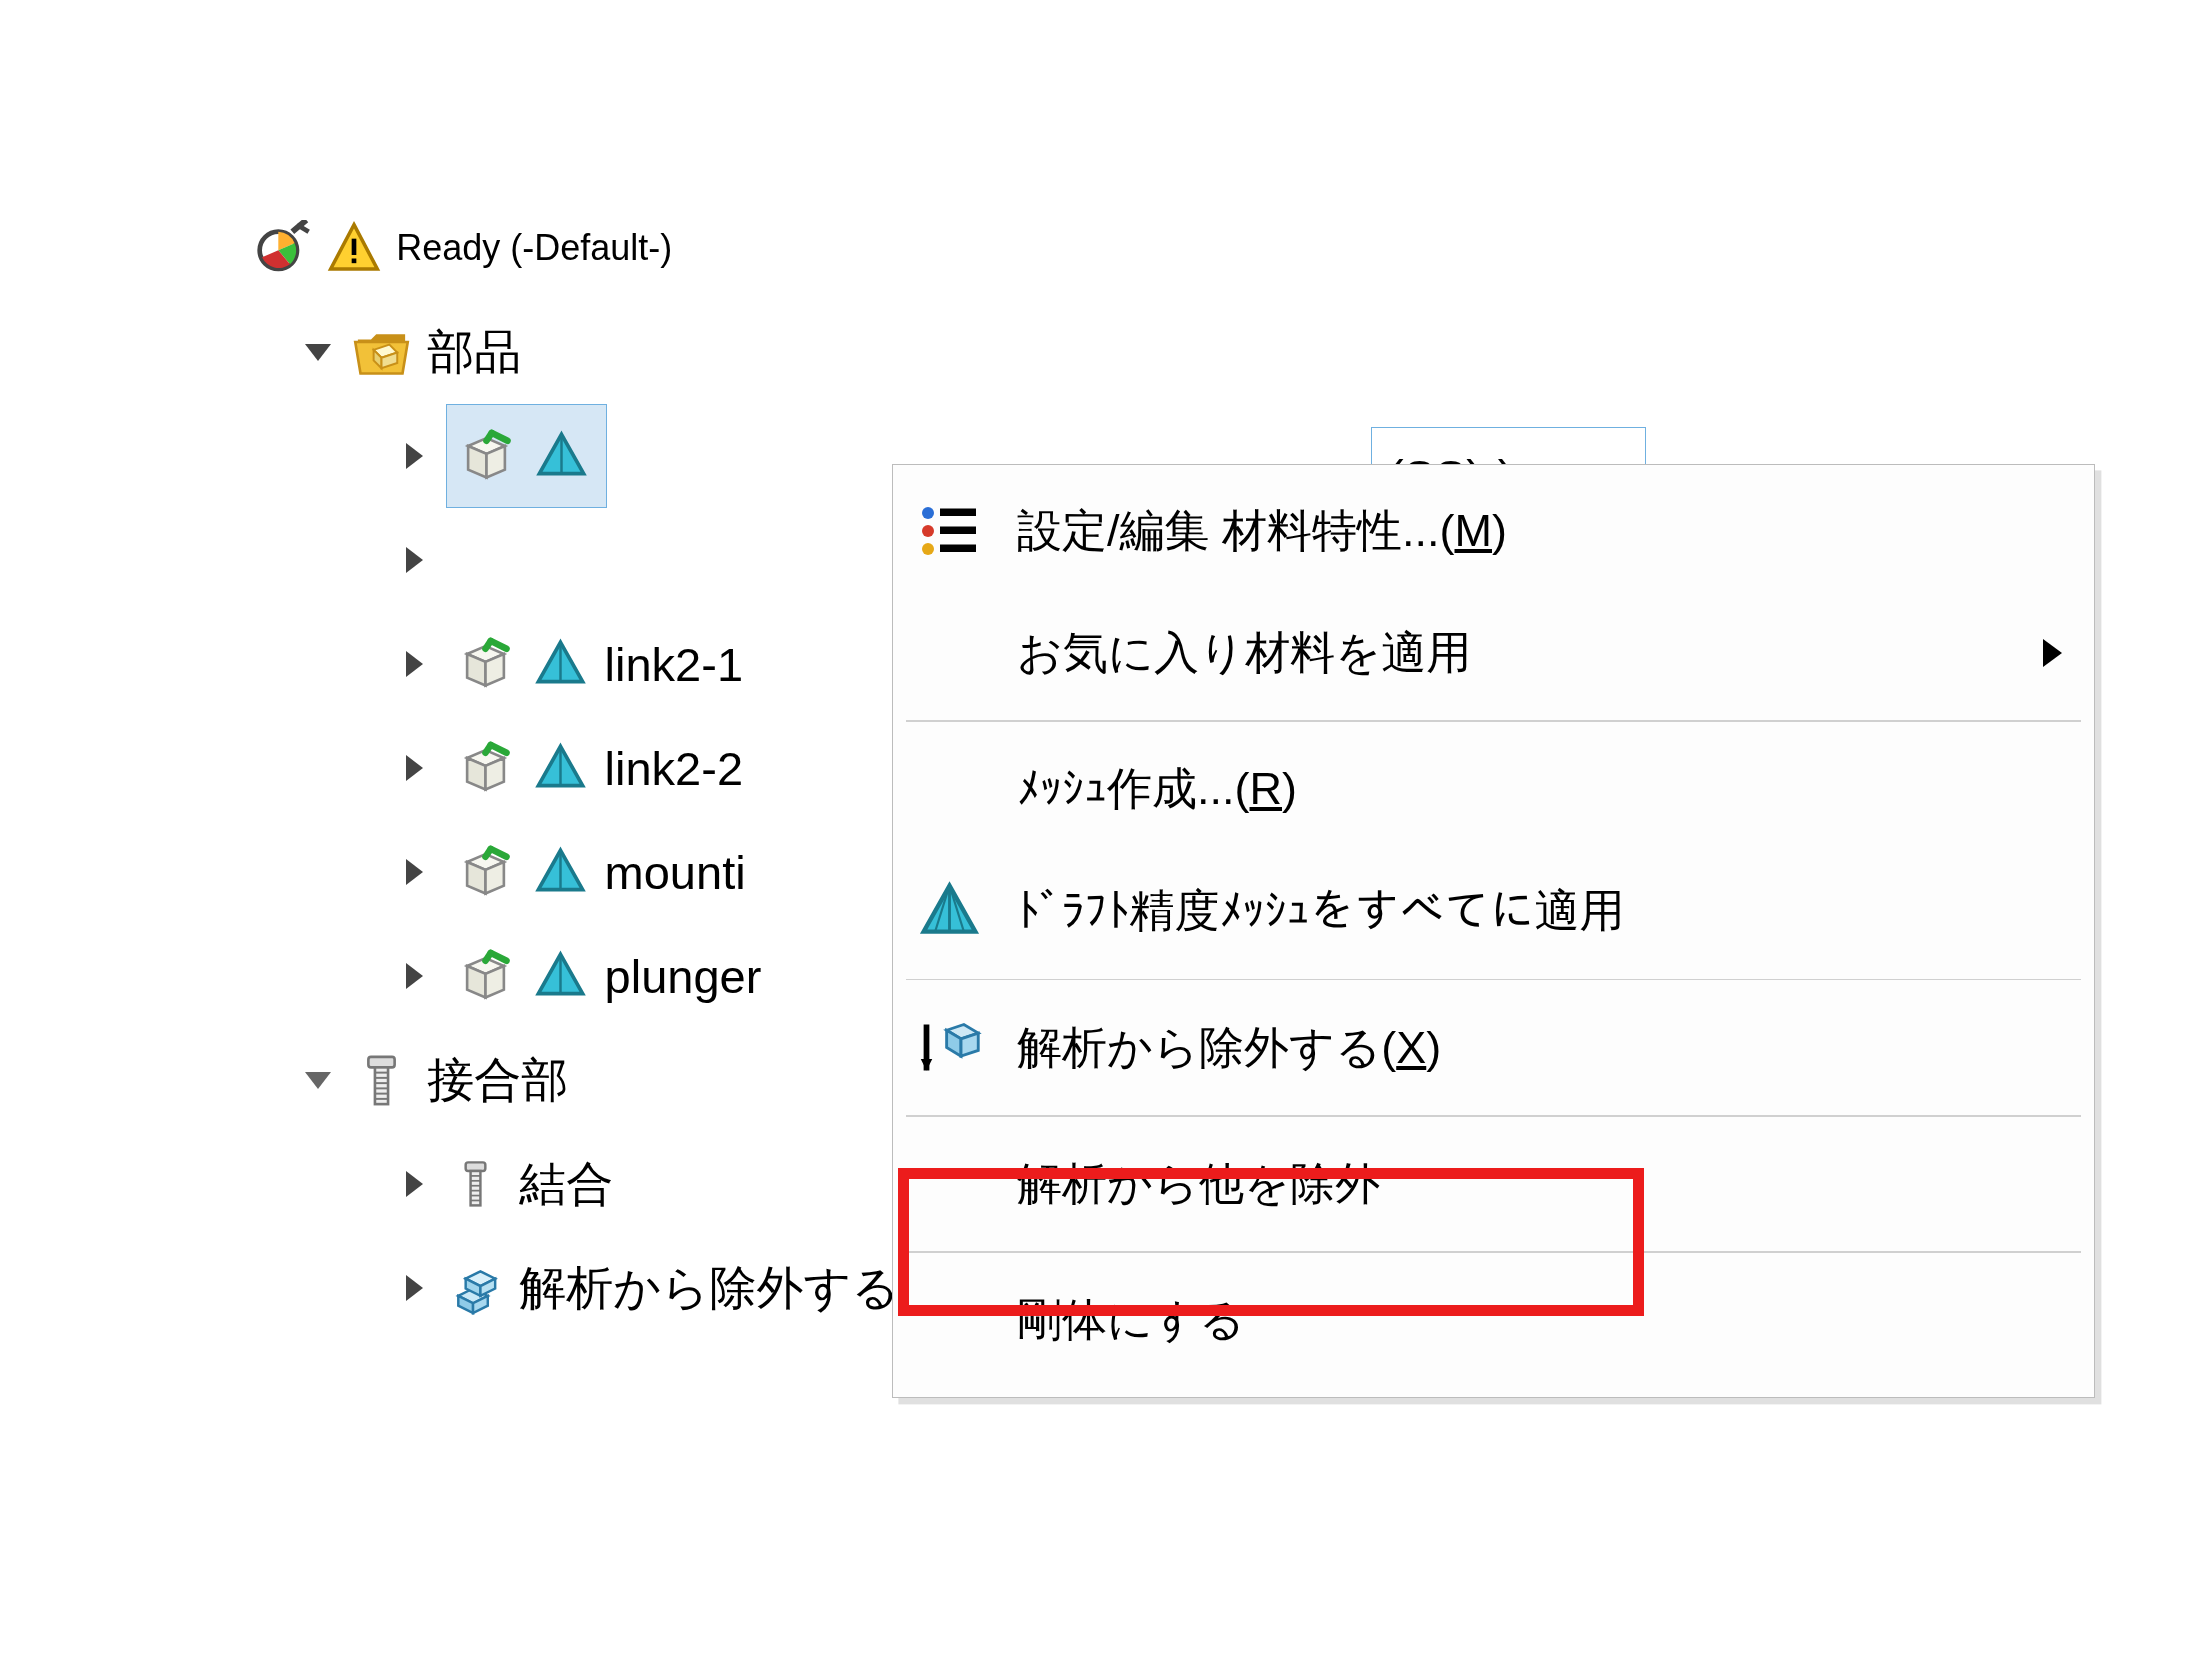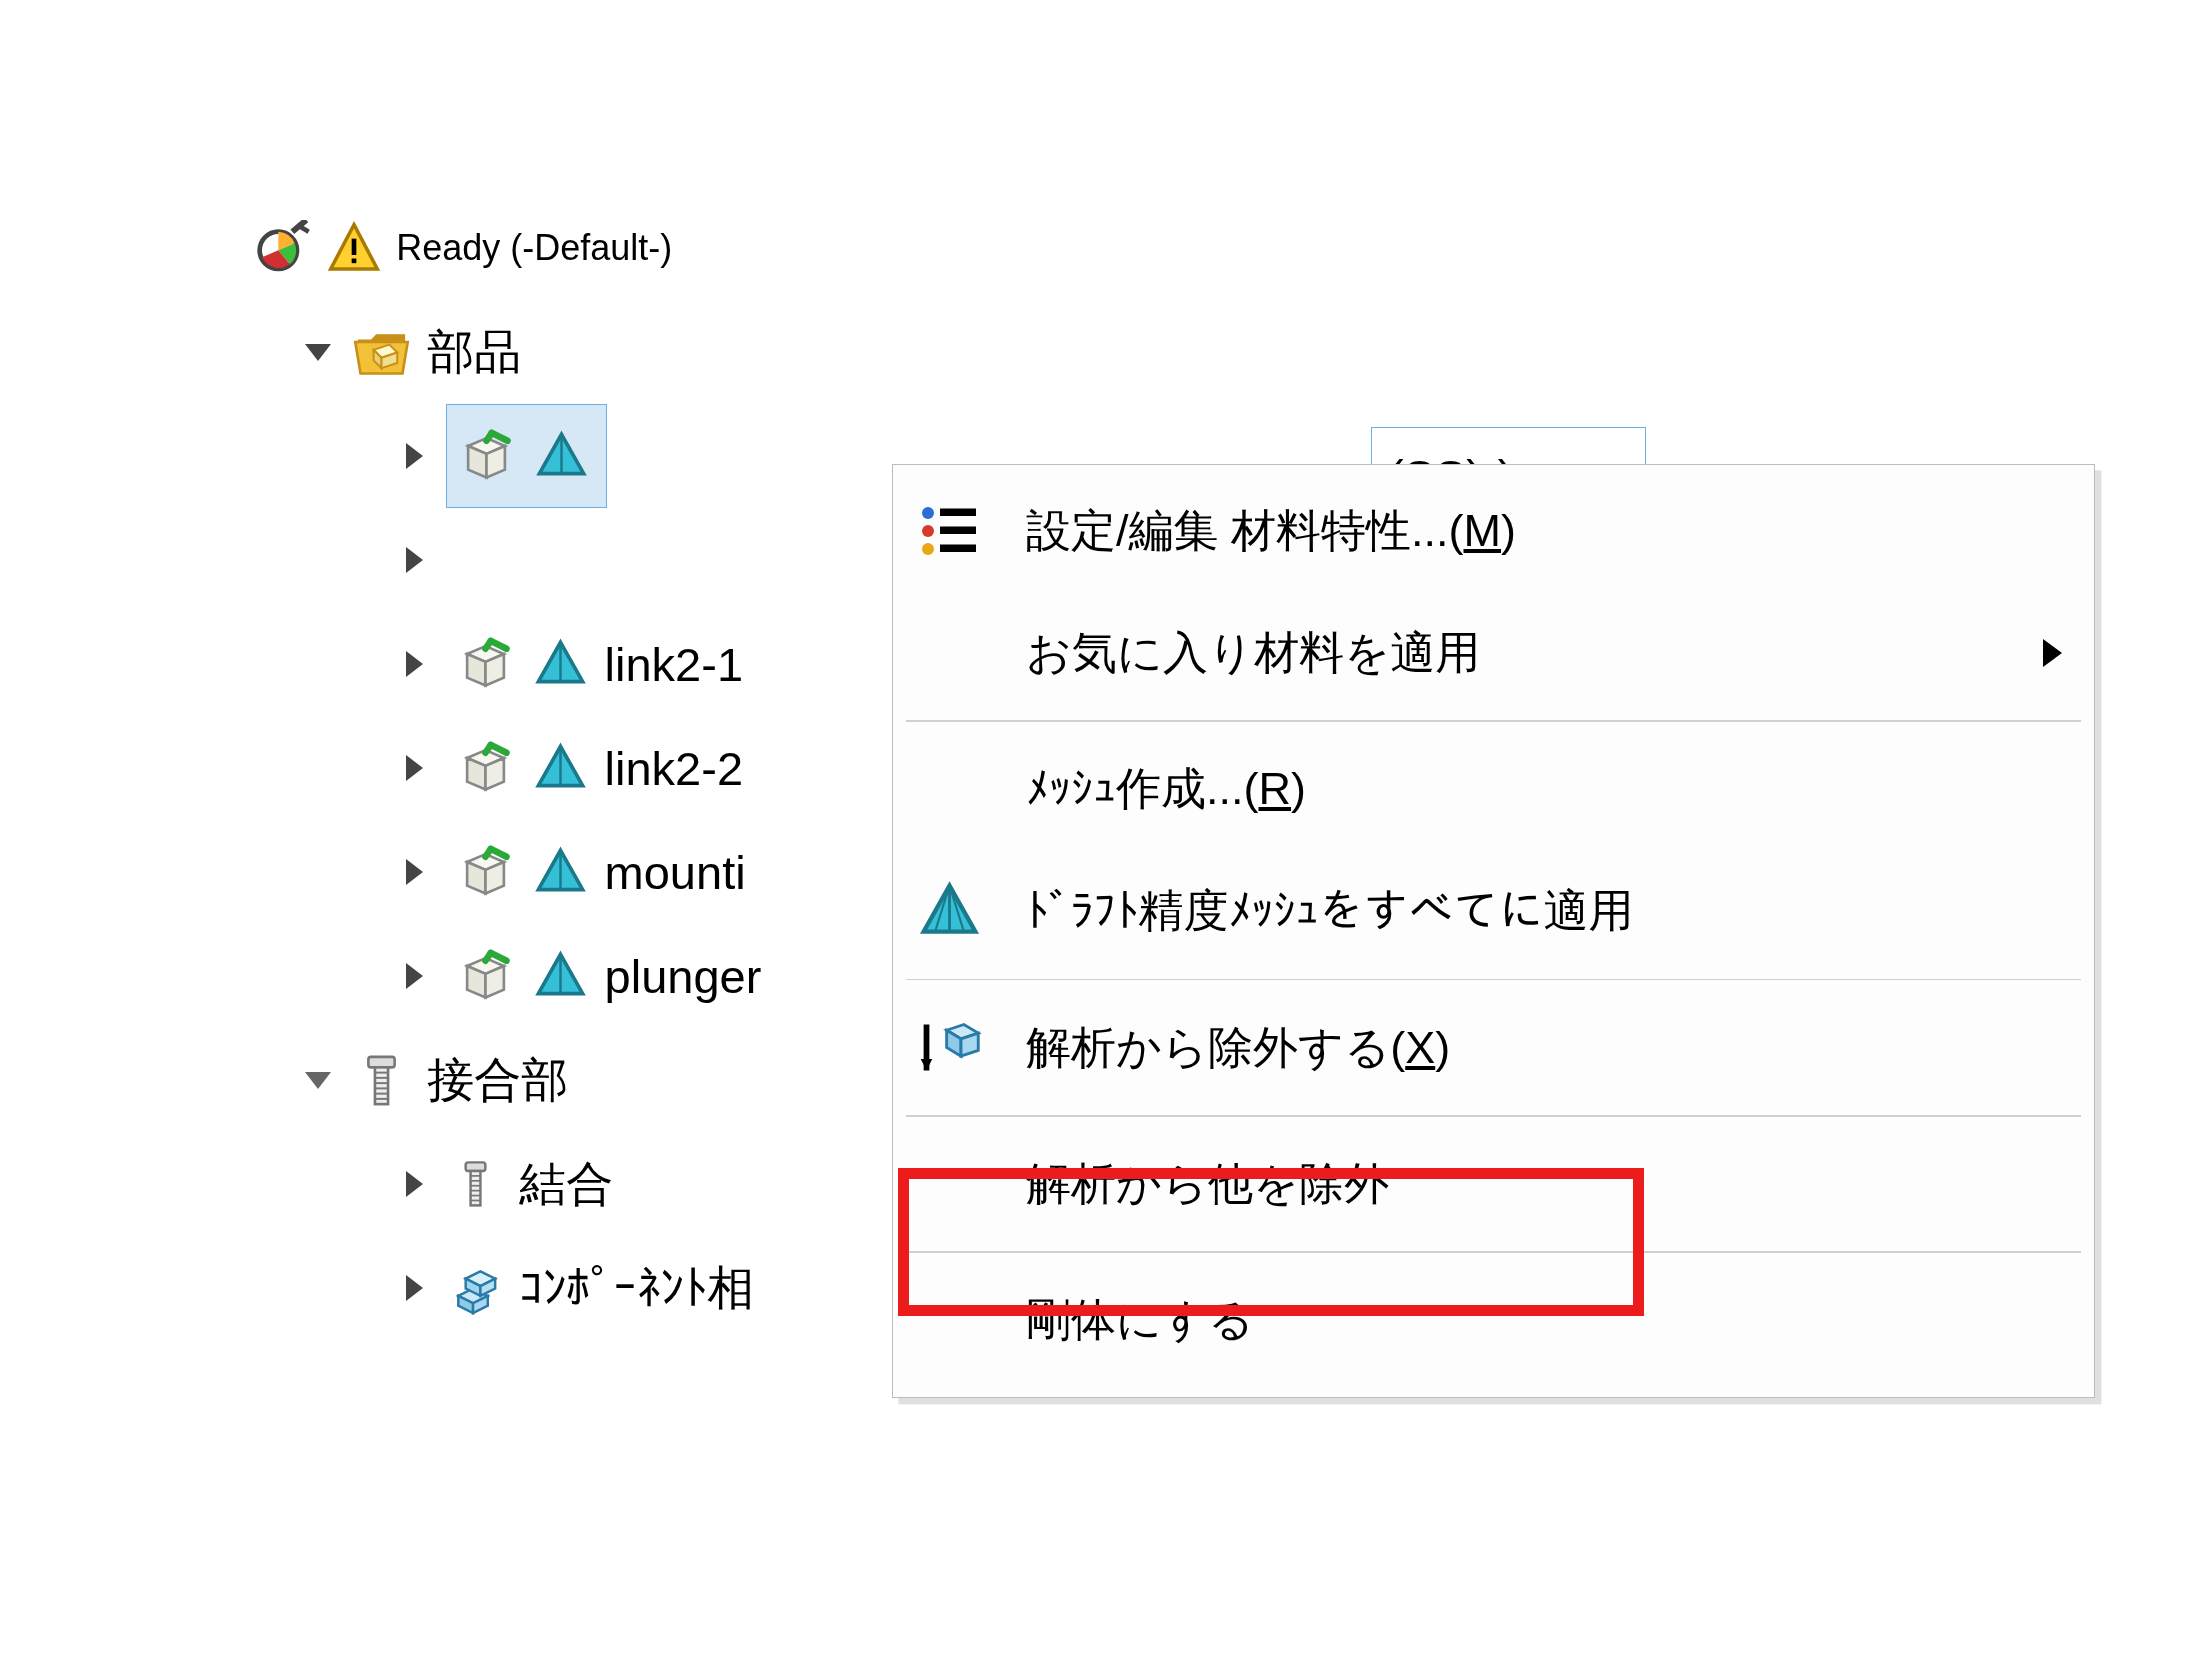--- a/index.html
+++ b/index.html
@@ -72,21 +72,21 @@
     background: #fdfdfd;
     border: 1.6px solid #bcbcbc;
     box-shadow: 6.4px 6.4px 0 #e0e0e0;
     padding: 4.8px 0 16px 0;
     display: flex;
     flex-direction: column;
   }
   .menu-item {
     display: flex;
     align-items: center;
-    gap: 37px;
+    gap: 28px;
     padding: 0 32px 0 16px;
     height: 122px;
   }
   .menu-icon {
     width: 80px;
     height: 80px;
     display: flex;
     align-items: center;
     justify-content: center;
     flex-shrink: 0;
@@ -327,21 +327,21 @@
     <span>
       <svg viewBox="0 0 48 48" width="59" height="59">
         <path d="M10 30 L22 24 L34 30 L22 36 Z" fill="#c9e8f7" stroke="#2a7aa8" stroke-width="2"></path>
         <path d="M10 30 L22 36 L22 44 L10 38 Z" fill="#8fcbe8" stroke="#2a7aa8" stroke-width="2"></path>
         <path d="M22 36 L34 30 L34 38 L22 44 Z" fill="#a8d8ef" stroke="#2a7aa8" stroke-width="2"></path>
         <path d="M16 16 L28 10 L40 16 L28 22 Z" fill="#d9f0fa" stroke="#2a7aa8" stroke-width="2"></path>
         <path d="M16 16 L28 22 L28 30 L16 24 Z" fill="#9fd4ec" stroke="#2a7aa8" stroke-width="2"></path>
         <path d="M28 22 L40 16 L40 24 L28 30 Z" fill="#b6e0f2" stroke="#2a7aa8" stroke-width="2"></path>
       </svg>
     </span>
-    <span class="label">ｺﾝﾎﾟｰﾈﾝﾄ相</span>
+    <span class="label">解析から除外する</span>
   </div>
 
 </div>
 
 <div class="menu">
 
   <div class="menu-item">
     <span class="menu-icon">
       <svg viewBox="0 0 48 48" width="72" height="72">
         <circle cx="10" cy="12" r="4" fill="#2a6ed6"></circle>

